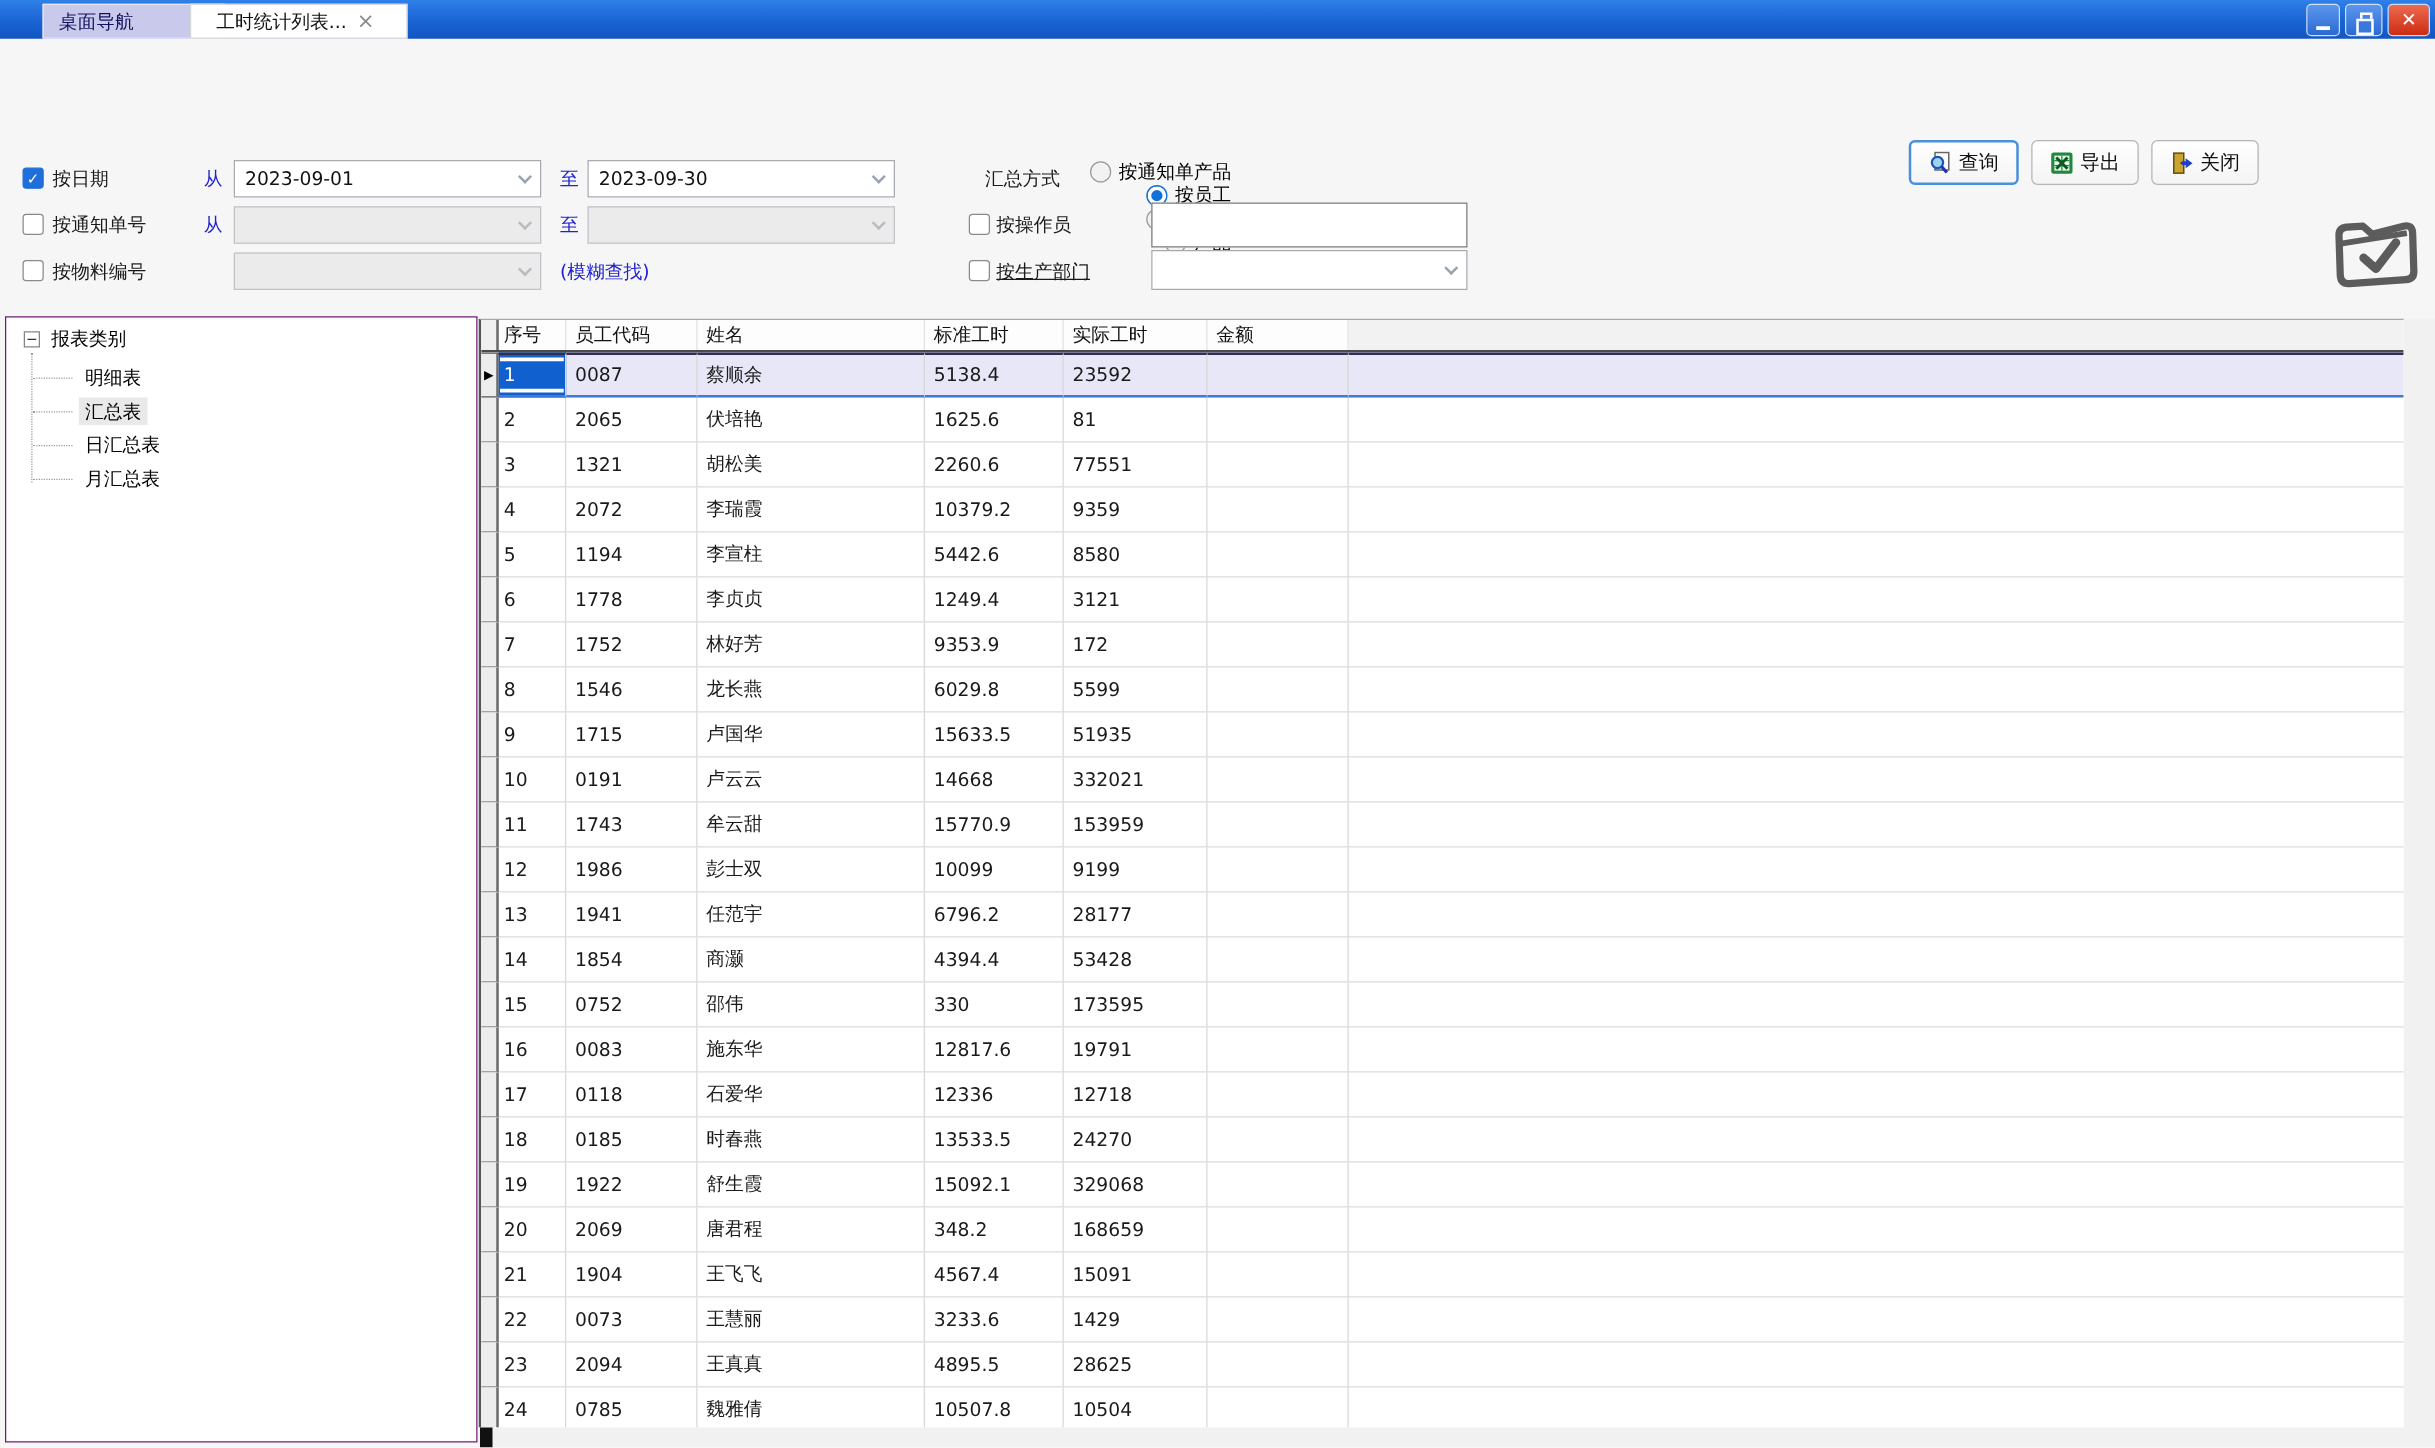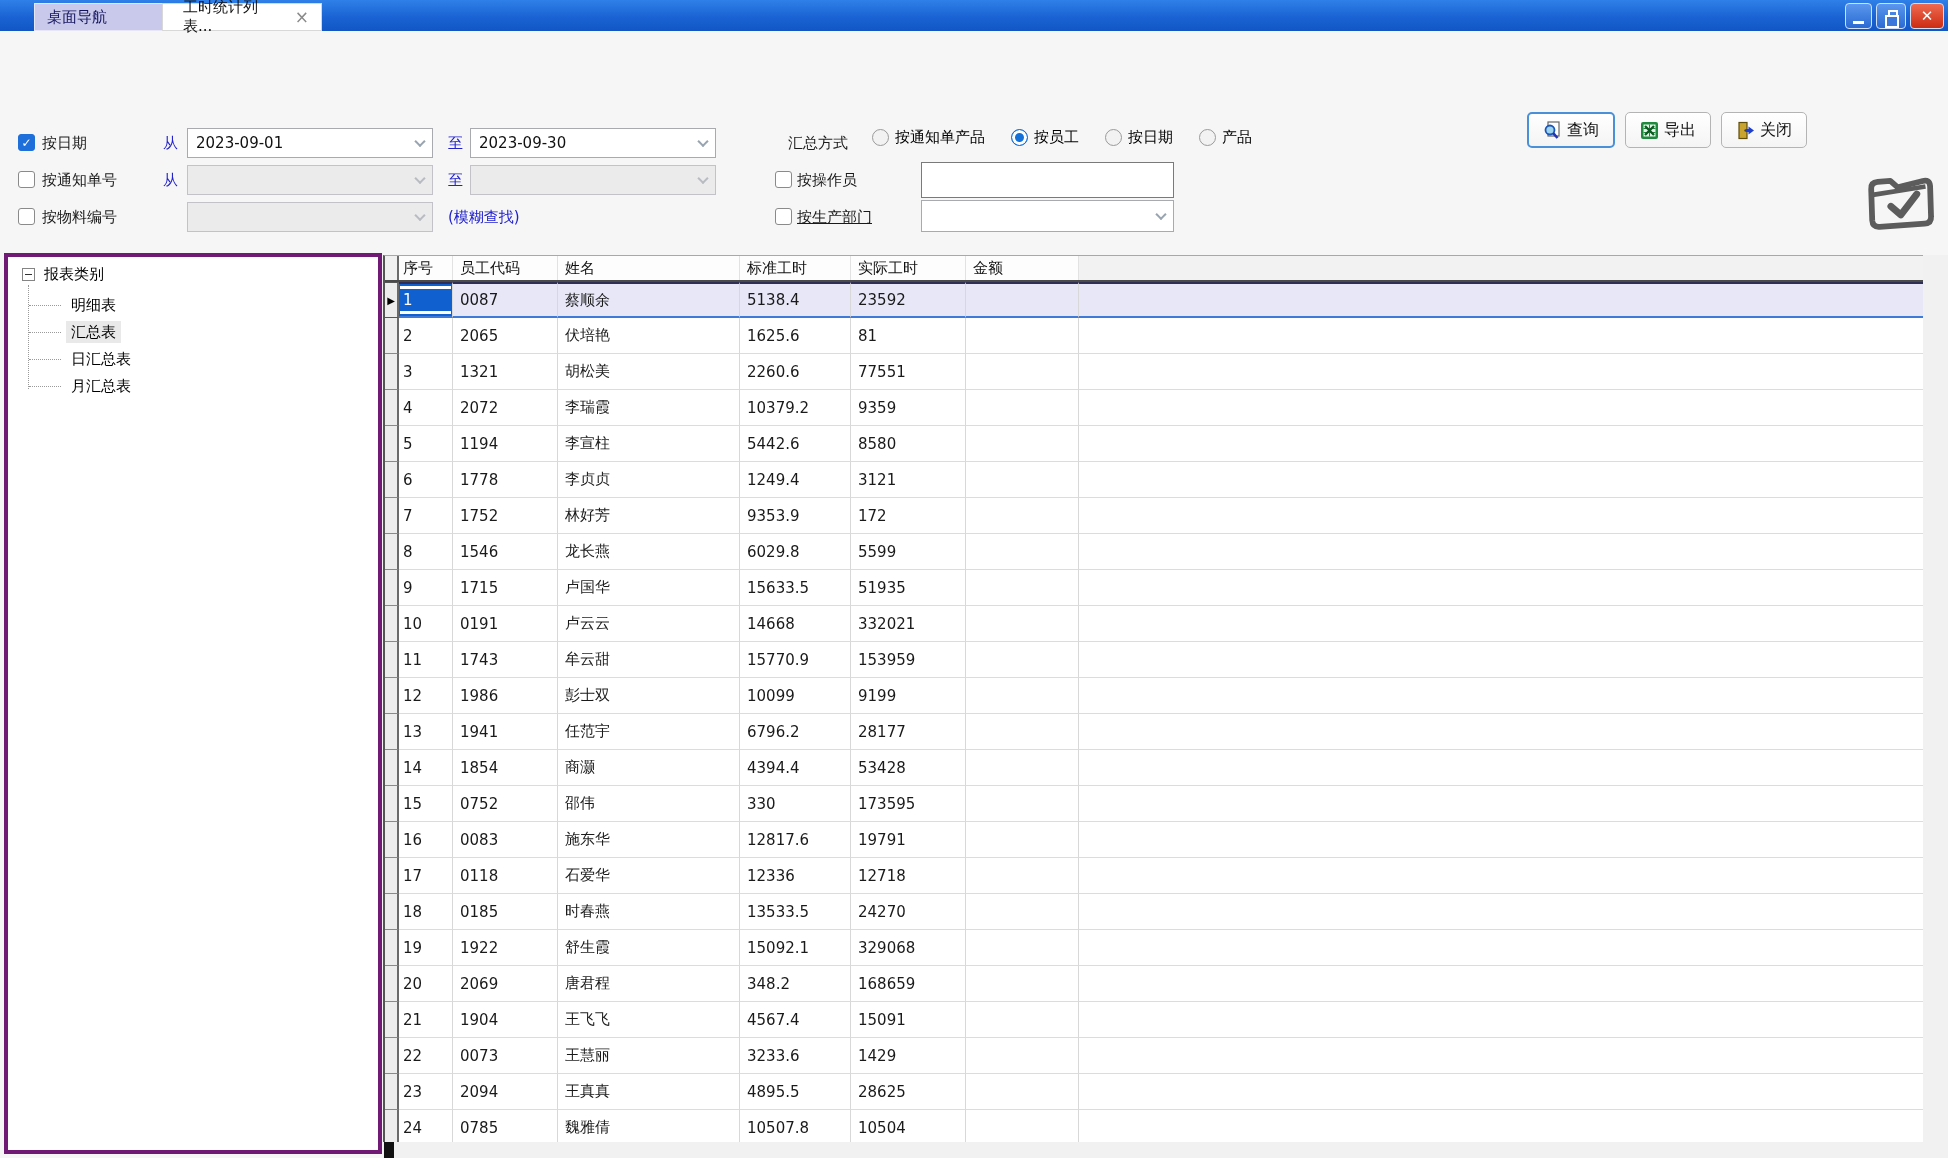--- a/index.html
+++ b/index.html
@@ -5,21 +5,21 @@
   * { box-sizing: border-box; margin: 0; padding: 0; }
   html,body { width:1948px; height:1158px; }
   body { font-family:"DejaVu Sans","Liberation Sans",sans-serif; background:#f4f4f4; position:relative; overflow:hidden; }
   #app { position:absolute; inset:0; width:1948px; height:1158px; background:#f6f6f6; }
 
   
   .titlebar { position:absolute; left:0; top:0; width:1948px; height:31px;
     background:linear-gradient(180deg,#2f80e8 0%,#1a63d4 55%,#1256c4 100%); }
   .tab { position:absolute; top:3px; height:28px; display:flex; align-items:center; padding:0 12px; font-size:15px; cursor:default; }
   .tab-inactive { left:6px; width:146px; background:#c9c9ec; color:#14145e; border:1px solid #e6e6f6;margin-left:28px; }
-  .tab-active { left:162px; width:160px; background:#ffffff; color:#111; border:1px solid #d8d8d8;padding-left:20px; }
+  .tab-active { left:152px; width:174px; background:#ffffff; color:#111; border:1px solid #d8d8d8;padding-left:20px; }
   .tab-close { margin-left:8px; color:#8a8a8a; font-size:17px; line-height:1; }
   .win-buttons { position:absolute; right:4px; top:3px; display:flex; gap:4px; }
   .winbtn { height:26px; border-radius:4px; border:1px solid #cfe0f8; display:flex; align-items:center; justify-content:center; }
   .winbtn.min { width:27px; background:linear-gradient(180deg,#5b97ee,#2a6ad2); }
   .winbtn.min i { display:block; width:11px; height:3px; background:#fff; margin-top:12px; }
   .winbtn.max { width:30px; background:linear-gradient(180deg,#5b97ee,#2a6ad2); position:relative; }
   .winbtn.max i { display:block; width:10px; height:9px; border:2px solid #fff; background:transparent; position:relative; left:2px; top:-2px; }
   .winbtn.max i:after { content:""; position:absolute; left:-5px; top:3px; width:10px; height:9px; border:2px solid #fff; background:#3a78dc; }
   .winbtn.close { width:34px; background:linear-gradient(180deg,#ee6a50,#cc2c12); color:#fff; font-size:15px; font-weight:bold; }
 
@@ -27,36 +27,36 @@
   .lbl { position:absolute; font-size:15px; color:#1a1a1a; height:30px; display:flex; align-items:center; }
   .lbl.blue { color:#2121cd; }
   .cb { position:absolute; width:17px; height:17px; border:1px solid #8a8a8a; border-radius:3px; background:#fff; }
   .cb.checked { background:#1e6fd9; border-color:#1e6fd9; color:#fff; display:flex; align-items:center; justify-content:center; font-size:12px; font-weight:bold; }
   .combo { position:absolute; background:#fff; border:1px solid #a9aab0; height:30px; }
   .combo .value { font-size:15px; color:#111; padding:5px 8px; white-space:nowrap; overflow:hidden; }
   .combo .chev { position:absolute; right:8px; top:50%; width:8px; height:8px; border-right:2px solid #98a4b0; border-bottom:2px solid #98a4b0; transform:translateY(-70%) rotate(45deg); }
   .combo.disabled { background:#ebebec; border-color:#c2c2c8; }
   .combo.disabled .chev { border-color:#b8bcc2; }
   .txt-input { position:absolute; border:1px solid #7a7a7a; background:#fff; font-size:15px; padding:0 8px; font-family:inherit; }
-  .radio-group { position:absolute; display:flex; align-items:flex-start; }
+  .radio-group { position:absolute; display:flex; align-items:flex-end;flex-direction:column; }
   .radio-wrap { display:flex; align-items:center; margin-right:26px; }
   .radio { width:17px; height:17px; border-radius:50%; border:1px solid #9a9a9a; background:#f2f2f2; flex:0 0 auto; }
   .radio.selected { background:#1270d8; border:1px solid #1270d8; box-shadow:inset 0 0 0 3px #fff; }
   .radio-label { font-size:15px; margin-left:6px; white-space:nowrap; }
 
   
   .toolbar { position:absolute; left:1527px; top:112px; display:flex; gap:10px; }
   .btn { height:36px; background:linear-gradient(180deg,#ffffff,#f4f4f4); border:1px solid #b4b4b4; border-radius:5px; display:flex; align-items:center; justify-content:center; padding:0 14px; font-size:16px; color:#111; gap:5px; cursor:default; }
   .btn.focused { border:2px solid #4a90d9; }
   .btn svg { display:block; }
 
   .folder-mark { position:absolute; left:1864px; top:166px; width:74px; height:70px; transform:rotate(-4deg); opacity:.9; }
 
   
-  .tree-panel { position:absolute; left:4px; top:253px; width:378px; height:901px; background:#fff; border:4px solid #701a75; }
+  .tree-panel { position:absolute; left:4px; top:253px; width:378px; height:901px; background:#fff; border:1px solid #701a75; }
   .tree-root-row { position:absolute; left:14px; top:8px; display:flex; align-items:center; }
   .expander { width:13px; height:13px; border:1px solid #848484; background:#fff; position:relative; flex:0 0 auto; }
   .expander i { position:absolute; left:2px; right:2px; top:5px; height:1px; background:#333; }
   .tree-root-label { font-size:15px; margin-left:9px; }
   .tree-vline { position:absolute; left:20px; top:28px; height:104px; border-left:1px dotted #9a9a9a; }
   .tree-items { position:absolute; left:0; top:32px; width:100%; }
   .tree-item { position:relative; margin:5px 0 5px 58px; font-size:15px; height:22px; line-height:22px; width:max-content; padding:0 5px; }
   .tree-item.selected { background:#e9e9e9; }
   .tree-item:before { content:""; position:absolute; left:-37px; top:11px; width:32px; border-top:1px dotted #9a9a9a; }
 

